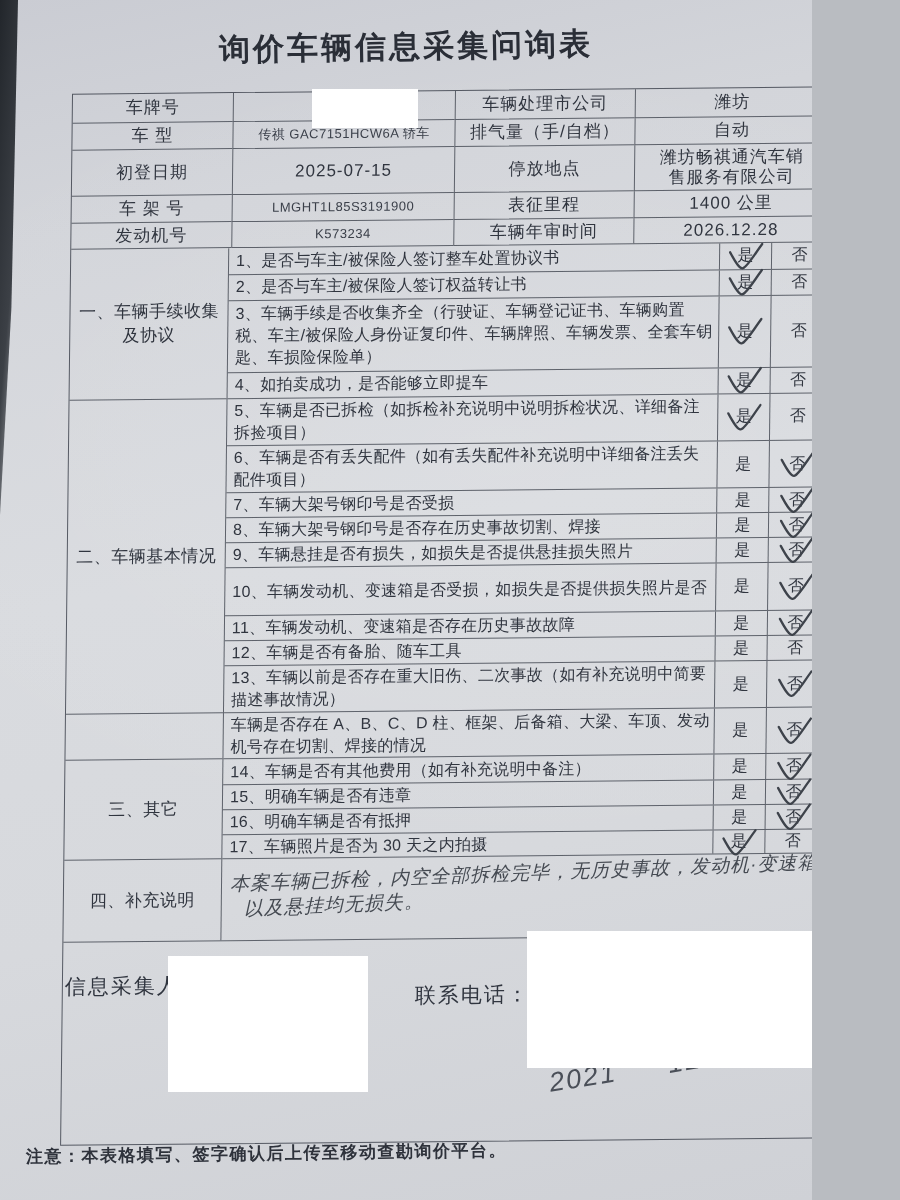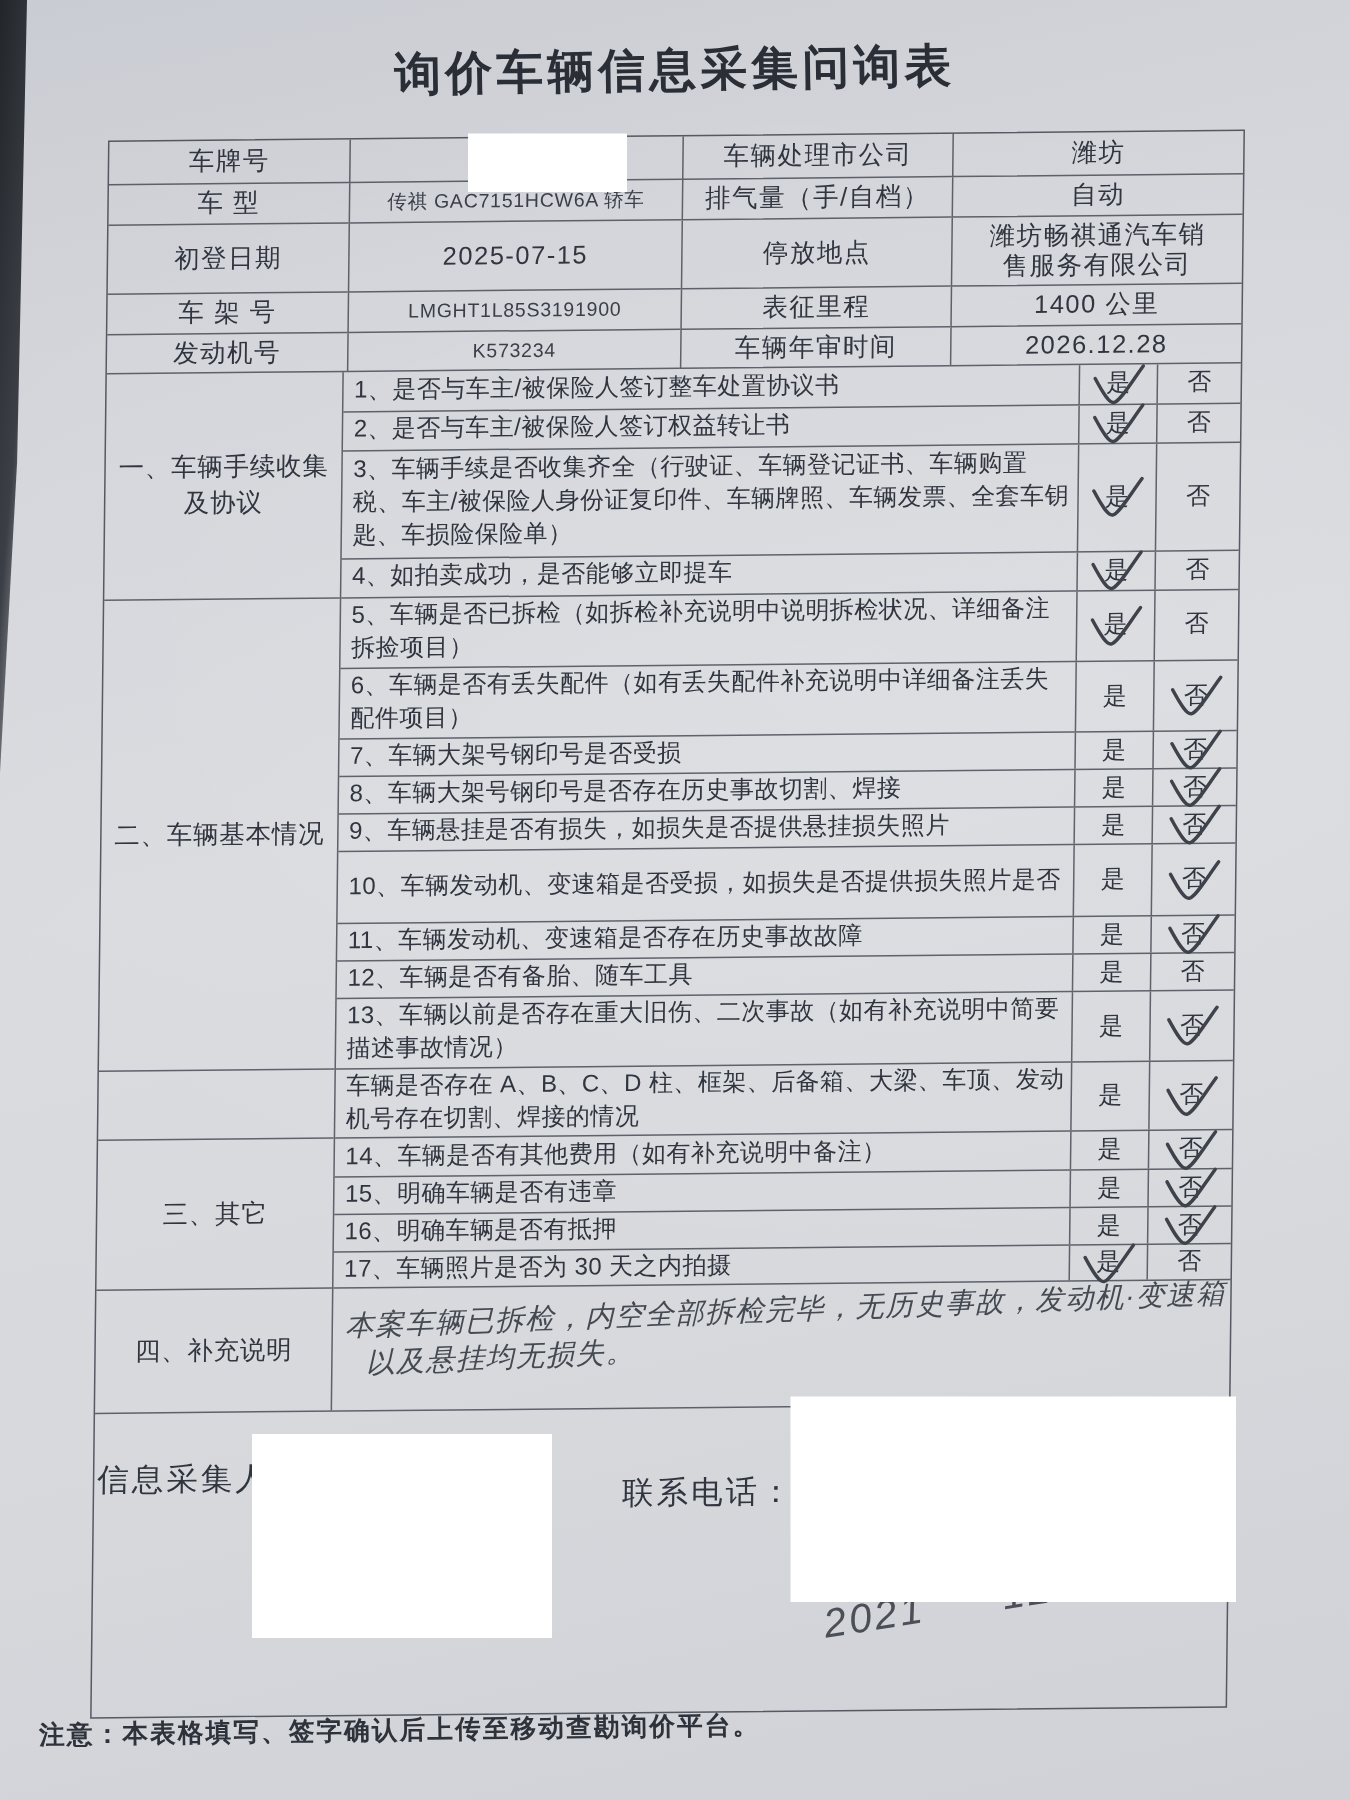--- a/index.html
+++ b/index.html
@@ -2,21 +2,21 @@
 <html><head>
 <meta charset="utf-8">
 <style>
   html,body{margin:0;padding:0;}
   body{
     width:900px;height:1200px;overflow:hidden;
     font-family:"Liberation Sans","DejaVu Sans",sans-serif;
     background:#b9bcc1;
   }
   .page{
-    position:relative;width:900px;height:1200px;overflow:hidden;
+    position:relative;width:812px;height:1200px;overflow:hidden;
     background:
       radial-gradient(1200px 700px at 62% 38%, rgba(255,255,255,0.10), rgba(255,255,255,0) 60%),
       linear-gradient(168deg,#caccd3 0%, #d3d5da 18%, #d9dbdf 45%, #d7d9dd 70%, #cfd1d6 100%);
     color:#30353f;
   }
   
   .edge-shadow{
     position:absolute;left:0;top:0;width:30px;height:560px;z-index:1;
     background:linear-gradient(95deg,#22262b 0%,#3c4046 45%,rgba(120,124,130,0) 85%);
     clip-path:polygon(0 0,60% 0,38% 55%,0 92%);

